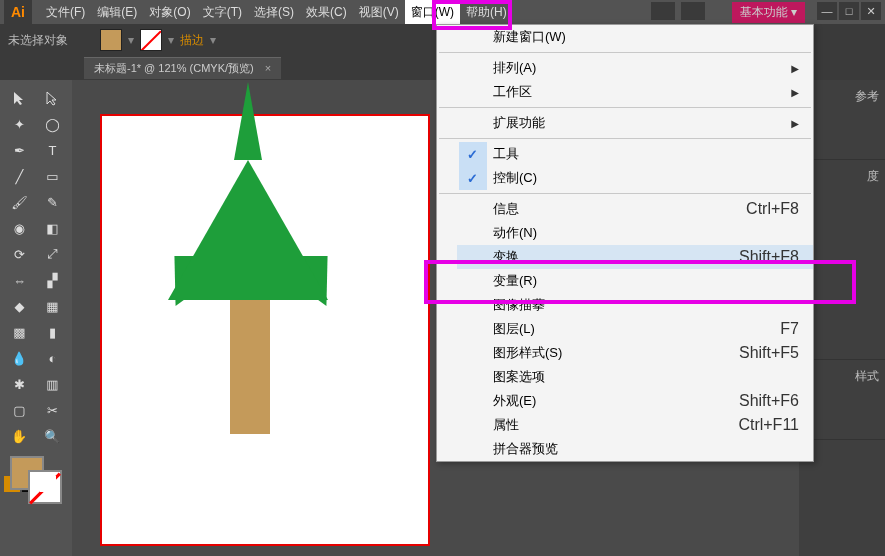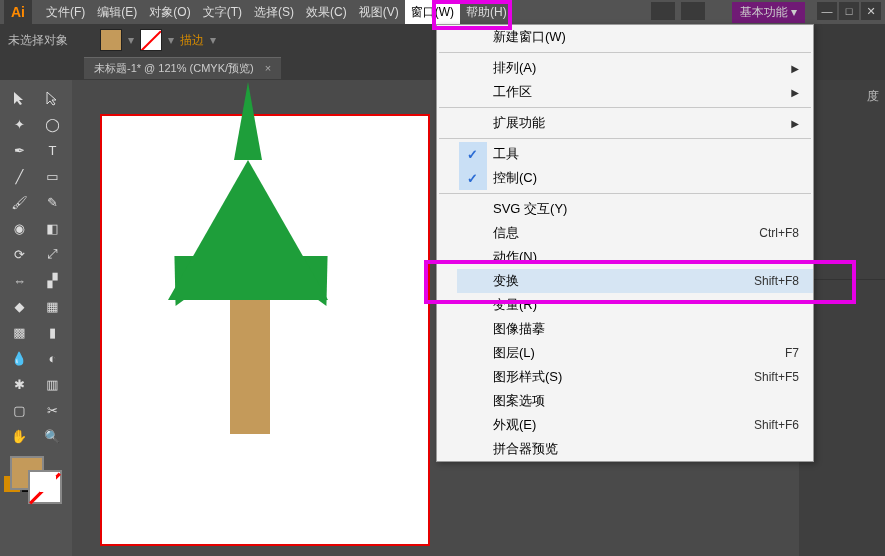--- a/index.html
+++ b/index.html
@@ -31,28 +31,28 @@
   .tree-trunk { position: absolute; left: 128px; top: 168px; width: 40px; height: 150px; background: #c49a5a; }
   .tree-top { position: absolute; left: 66px; top: 44px; width: 0; height: 0; border-left: 80px solid transparent; border-right: 80px solid transparent; border-bottom: 140px solid #1e9e3a;}
   .tree-top::before { content:""; position:absolute; left:-14px; top:-78px; width:0;height:0; border-left:14px solid transparent; border-right:14px solid transparent; border-bottom:78px solid #1e9e3a;}
   .tree-wing-left { position:absolute; left:58px; top:140px; width:0;height:0; border-top:50px solid #1e9e3a; border-left:30px solid transparent; border-right:40px solid transparent; transform: skewX(-30deg);}
   .tree-wing-right{ position:absolute; left:170px; top:140px; width:0;height:0; border-top:50px solid #1e9e3a; border-left:40px solid transparent; border-right:30px solid transparent; transform: skewX(30deg);}
   .right-panels { position:absolute; right:0; top:0; width:86px; height:100%; background:#3f3f3f; color:#bbb; font-size:12px; }
   .rp-tab { padding:8px 6px; border-bottom:1px solid #333; height:80px; display:flex; align-items:flex-start; justify-content:flex-end;}
   .dropdown-menu { position: absolute; left: 436px; top: 24px; width: 378px; background: #f4f4f4; border: 1px solid #9a9a9a; box-shadow: 2px 2px 6px rgba(0,0,0,.3); font-size: 13px; color: #000; z-index: 40; }
   .dm-row { height: 24px; display: flex; align-items: center; padding: 0 14px 0 36px; position: relative; margin-left: 20px; }
   .dm-row.hover { background: #d6e5f3; }
-  .dm-row .shortcut { margin-left: auto; color: #333; font-size: 12px; }
+  .dm-row .shortcut { margin-left: auto; color: #333; font-size: 16px; }
   .dm-row .arrow { margin-left: auto; color: #333; font-size: 10px; }
   .dm-sep { height: 1px; background: #c8c8c8; margin: 3px 2px; }
   .dm-check { position: absolute; left: 10px; color: #2b6cd4; font-weight: bold; }
   .check-bg { position:absolute; left:2px; top:0; width:28px; height:100%; background:#c9dff5; }
   .title-right { position:absolute; right:4px; top:2px; display:flex; gap:2px;}
   .tb-btn{ width:20px; height:18px; background:#3a3a3a; color:#ccc; display:flex;align-items:center;justify-content:center; font-size:11px;}
-  .workspace-switch{ position:absolute; right:80px; top:2px; color:#ccc; font-size:12px; padding:2px 8px; background:#701a75;}
+  .workspace-switch{ position:absolute; right:80px; top:2px; color:#ccc; font-size:12px; padding:2px 8px; background:#be185d;}
   .top-icons{ position:absolute; right:180px; top:2px; display:flex; gap:6px; }
   .top-icon{ width:24px;height:18px; background:#3a3a3a;}
   .control-dd { color:#d68b00; }
   .sel-text{ }
 </style>
 </head>
 <body>
 
 <div class="menubar">
   <div class="ai-logo">Ai</div>
@@ -150,22 +150,28 @@
   <div class="canvas-area">
     <div class="artboard">
       <div class="tree-trunk"></div>
       <div class="tree-wing-left"></div>
       <div class="tree-wing-right"></div>
       <div class="tree-top"></div>
     </div>
   </div>
 
   <div class="right-panels">
+    <div class="rp-tab">
+        <span>参考</span>
+      </div>
     <div class="rp-tab" style="height:200px">
         <span>度</span>
+      </div>
+    <div class="rp-tab">
+        <span>样式</span>
       </div>
   </div>
 </div>
 
 <div class="dropdown-menu">
   <div class="dm-row">
       <span>新建窗口(W)</span>
     </div>
   <div class="dm-sep"></div>
   <div class="dm-row">
@@ -187,23 +193,20 @@
       <span class="dm-check">✓</span>
       <span>工具</span>
     </div>
   <div class="dm-row">
       <span class="check-bg"></span>
       <span class="dm-check">✓</span>
       <span>控制(C)</span>
     </div>
   <div class="dm-sep"></div>
   <div class="dm-row">
-      <span>SVG 交互(Y)</span>
-    </div>
-  <div class="dm-row">
       <span>信息</span>
       <span class="shortcut">Ctrl+F8</span>
     </div>
   <div class="dm-row">
       <span>动作(N)</span>
     </div>
   <div class="dm-row hover">
       <span>变换</span>
       <span class="shortcut">Shift+F8</span>
     </div>
@@ -222,19 +225,23 @@
       <span class="shortcut">Shift+F5</span>
     </div>
   <div class="dm-row">
       <span>图案选项</span>
     </div>
   <div class="dm-row">
       <span>外观(E)</span>
       <span class="shortcut">Shift+F6</span>
     </div>
   <div class="dm-row">
+      <span>属性</span>
+      <span class="shortcut">Ctrl+F11</span>
+    </div>
+  <div class="dm-row">
       <span>拼合器预览</span>
     </div>
 
 </div>
 
 <div class="highlight-box" style="left:432px; top:0px; width:80px; height:30px;"></div>
 <div class="highlight-box" style="left:424px; top:260px; width:432px; height:44px;"></div>
 
 </body></html>

